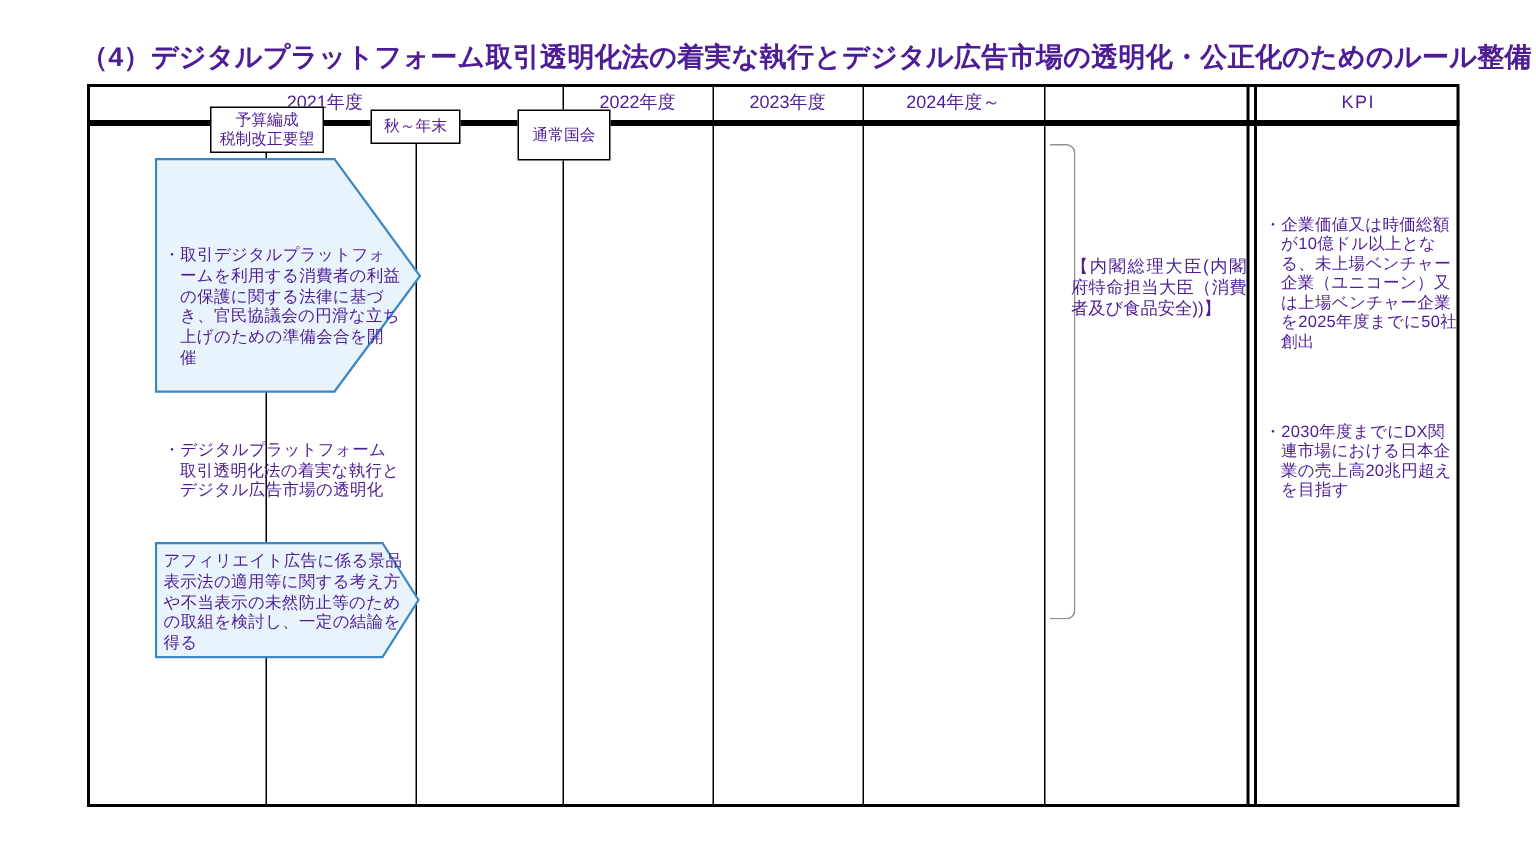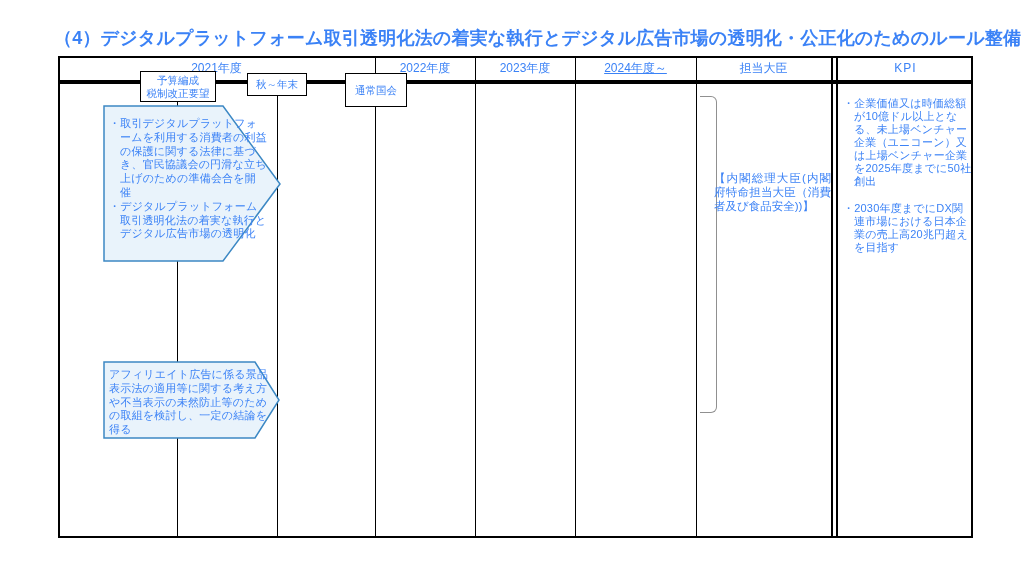--- a/index.html
+++ b/index.html
@@ -1,30 +1,30 @@
 <!DOCTYPE html>
 <html><head>
 <meta charset="utf-8">
 <style>
   html,body{margin:0;padding:0;background:#fff;}
   .page{position:relative;width:1024px;height:576px;background:#ffffff;overflow:hidden;
-        font-family:"Liberation Sans","DejaVu Sans",sans-serif;color:#3b82f6;}
+        font-family:"Liberation Sans","DejaVu Sans",sans-serif;color:#4c1d95;}
   .title{position:absolute;left:54px;top:26px;font-size:18px;font-weight:bold;white-space:nowrap;letter-spacing:0.2px;}
   .frame{position:absolute;left:58px;top:56px;width:915px;height:482px;border:2px solid #000;box-sizing:border-box;}
   .hline{position:absolute;background:#000;}
   .vline{position:absolute;background:#000;width:1px;}
   .vline2{position:absolute;background:#000;width:2px;}
   .hdr{position:absolute;top:58px;height:20px;line-height:20px;text-align:center;font-size:12px;z-index:2;}
   .mbox{position:absolute;background:#fff;border:1.5px solid #000;box-sizing:border-box;z-index:6;
         display:flex;align-items:center;justify-content:center;text-align:center;
         font-size:10.5px;line-height:13px;white-space:pre-line;}
   .arrow{position:absolute;z-index:4;}
   .arrow svg{display:block;}
   .atext{position:absolute;font-size:11px;line-height:13.8px;letter-spacing:0.2px;z-index:5;}
-  .bullet{padding-left:11px;text-indent:-11px;}
+  .bullet{padding-left:11px;text-indent:-11px;margin-top:47px;}
   .bracket{position:absolute;left:700px;top:96px;width:17px;height:317px;box-sizing:border-box;
            border-right:1.5px solid #909090;border-top:1.5px solid #909090;border-bottom:1.5px solid #909090;
            border-radius:0 6px 6px 0;z-index:2;}
   .minister{position:absolute;left:714px;top:172px;width:117px;font-size:11.5px;line-height:13.8px;
             text-align:justify;text-justify:inter-character;z-index:3;}
   .kpi{position:absolute;left:843px;top:97px;width:131px;font-size:11px;line-height:13px;letter-spacing:0.2px;z-index:3;}
   .kpi .bullet{margin-bottom:14px;}
   .pagenum{position:absolute;left:0;top:580px;width:1024px;text-align:center;font-size:13px;}
 </style>
 </head>
@@ -44,22 +44,21 @@
   <div class="vline" style="left:696px;top:56px;height:482px;"></div>
   <div class="vline2" style="left:831px;top:56px;height:482px;"></div>
   <div class="vline2" style="left:836px;top:56px;height:482px;"></div>
 
   <div class="vline" style="left:177px;top:101px;height:437px;z-index:1;"></div>
   <div class="vline" style="left:277px;top:95px;height:443px;z-index:1;"></div>
 
   <div class="hdr" style="left:58px;width:317px;">2021年度</div>
   <div class="hdr" style="left:375px;width:100px;">2022年度</div>
   <div class="hdr" style="left:475px;width:100px;">2023年度</div>
-  <div class="hdr" style="left:575px;width:121px;text-decoration:underline;">2024年度～</div>
-  <div class="hdr" style="left:696px;width:135px;">担当大臣</div>
+  <div class="hdr" style="left:575px;width:121px;">2024年度～</div>
   <div class="hdr" style="left:838px;width:135px;letter-spacing:1px;">KPI</div>
 
   <div class="mbox" style="left:140px;top:71px;width:76px;height:31px;">予算編成
 税制改正要望</div>
   <div class="mbox" style="left:247px;top:73px;width:60px;height:23px;">秋～年末</div>
   <div class="mbox" style="left:345px;top:73px;width:62px;height:34px;">通常国会</div>
 
   <div class="arrow" style="left:103px;top:105px;">
     <svg width="179" height="158" viewBox="0 0 179 158">
       <polygon points="1,1 120,1 177,79 120,156 1,156" stroke-width="1.5" fill="#e9f3fb" stroke="#3c88c4"></polygon>

